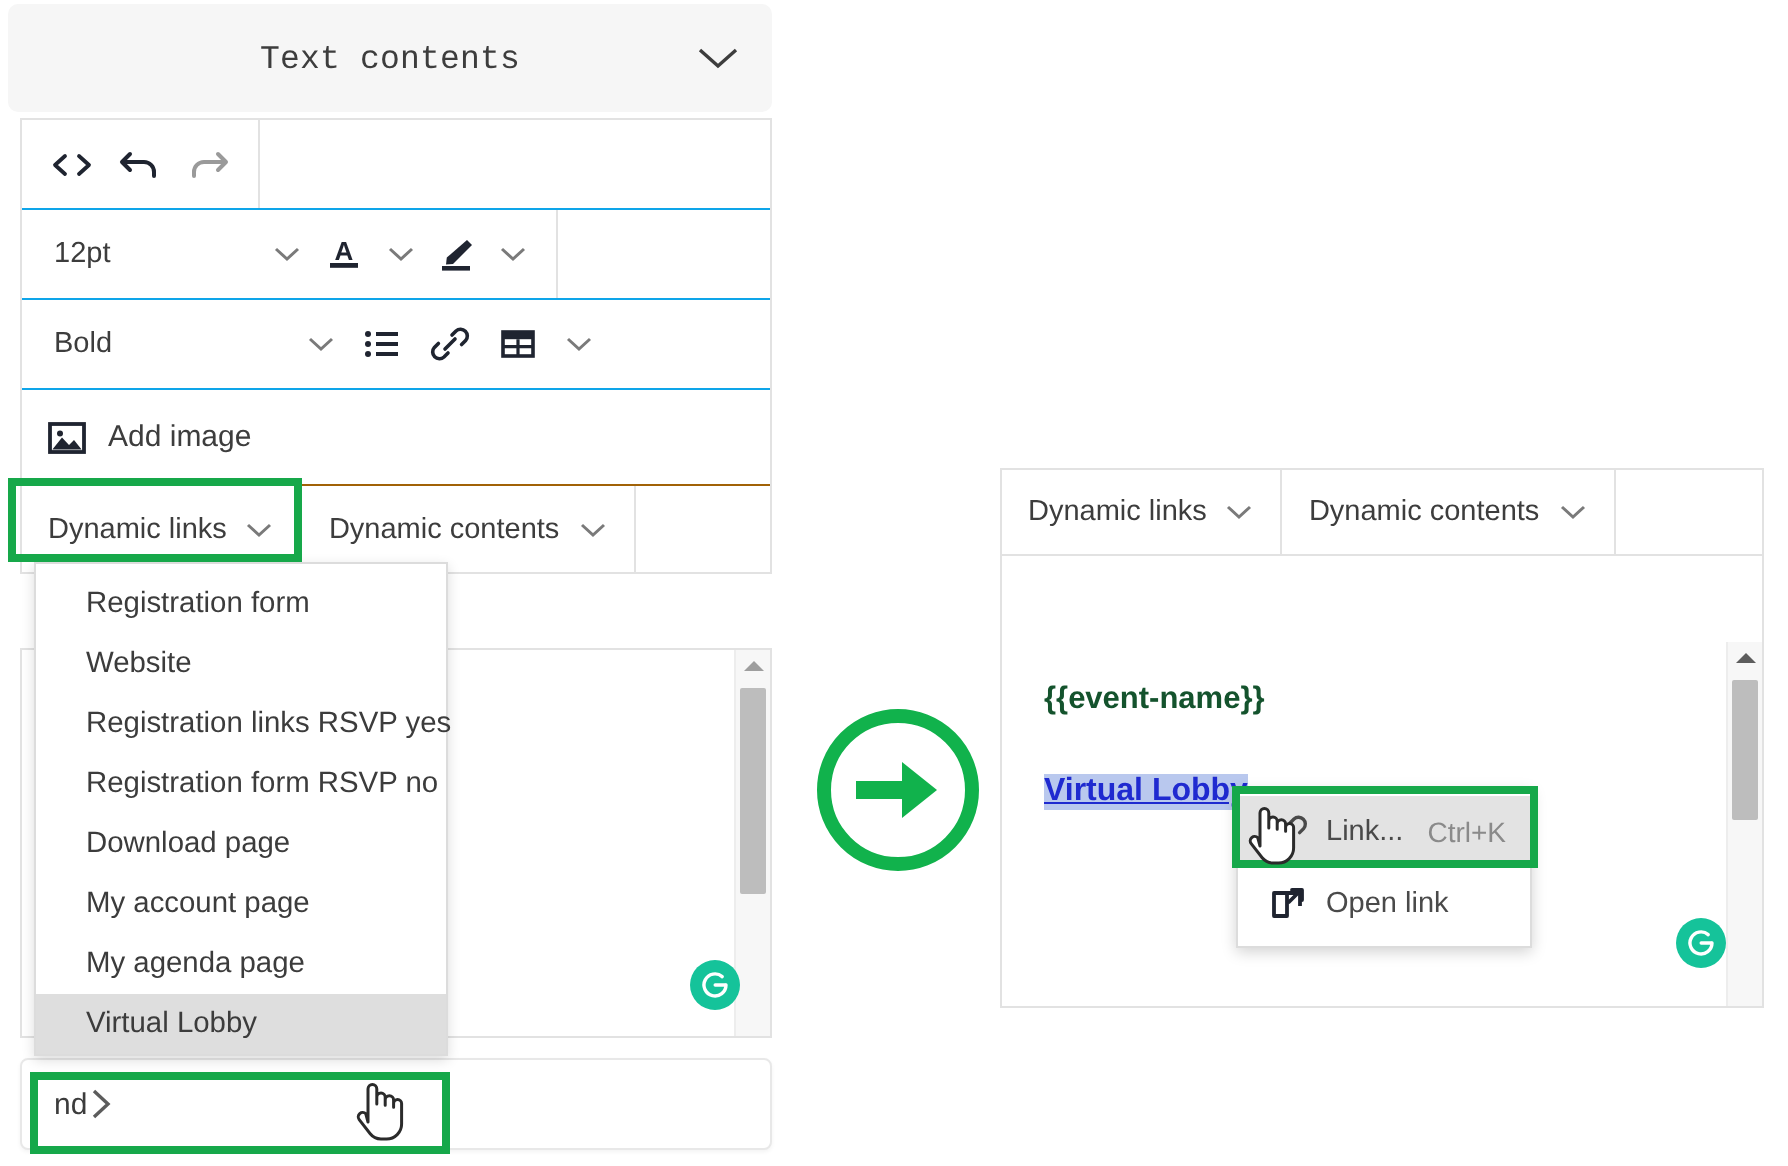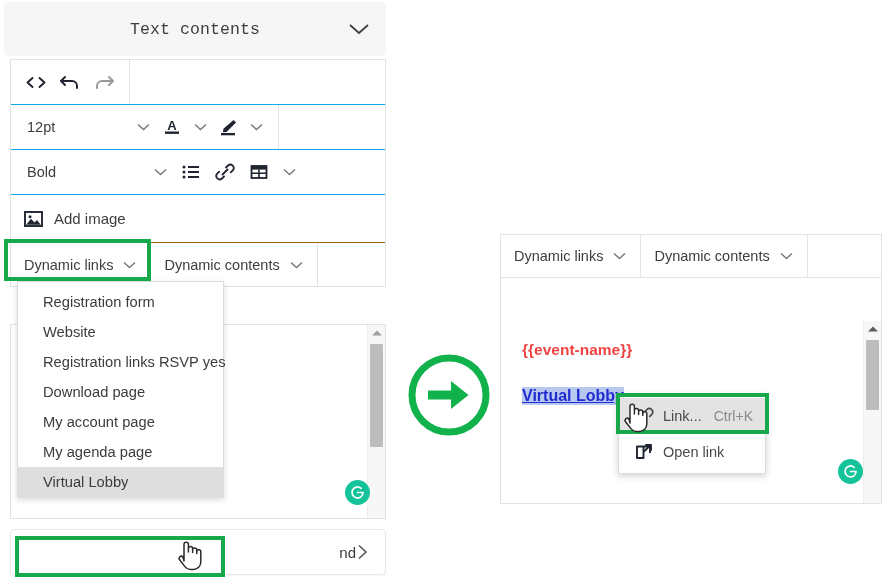--- a/index.html
+++ b/index.html
@@ -177,21 +177,21 @@
   .bottom-card {
     position: absolute;
     left: 6px; top: 527px;
     width: 376px; height: 46px;
     background: #fff;
     border: 1px solid #e8e8e8;
     border-radius: 4px;
     box-sizing: border-box;
     display: flex;
     align-items: center;
-    justify-content: flex-end;
+    justify-content: flex-start;
     padding: 0 16px;
     box-shadow: 0 1px 2px rgba(0,0,0,.05);
   }
   .bottom-card-label { font-size: 15px; color: #3c3c3c; }
 
   
   #dyn-menu {
     position: absolute;
     left: 13px; top: 279px;
     width: 207px;
@@ -261,21 +261,21 @@
     background: #fff;
     overflow: hidden;
   }
   .rp-text {
     position: absolute;
     white-space: nowrap;
   }
   .rp-evt {
     font-size: 15.5px;
     font-weight: bold;
-    color: #ef4444;
+    color: #14532d;
   }
   .rp-link {
     font-size: 16px;
     font-weight: bold;
     color: #1f2ad0;
     text-decoration: underline;
     background: #b9c8ee;
   }
 
   
@@ -491,20 +491,21 @@
           </svg>
       </span>
     </div>
 
     <div class="hl-box" style="left:0px; top:237px; width:147px; height:42px;"></div>
 
     <div id="dyn-menu">
       <div class="dyn-item">Registration form</div>
       <div class="dyn-item">Website</div>
       <div class="dyn-item">Registration links RSVP yes</div>
+      <div class="dyn-item">Registration form RSVP no</div>
       <div class="dyn-item">Download page</div>
       <div class="dyn-item">My account page</div>
       <div class="dyn-item">My agenda page</div>
       <div class="dyn-item sel">Virtual Lobby</div>
     </div>
 
     <div class="hl-box" style="left:11px; top:534px; width:210px; height:41px;"></div>
 
     <span class="cursor-hand" style="left:170px; top:533px;">
       <svg width="32" height="38" viewBox="0 0 32 38">

